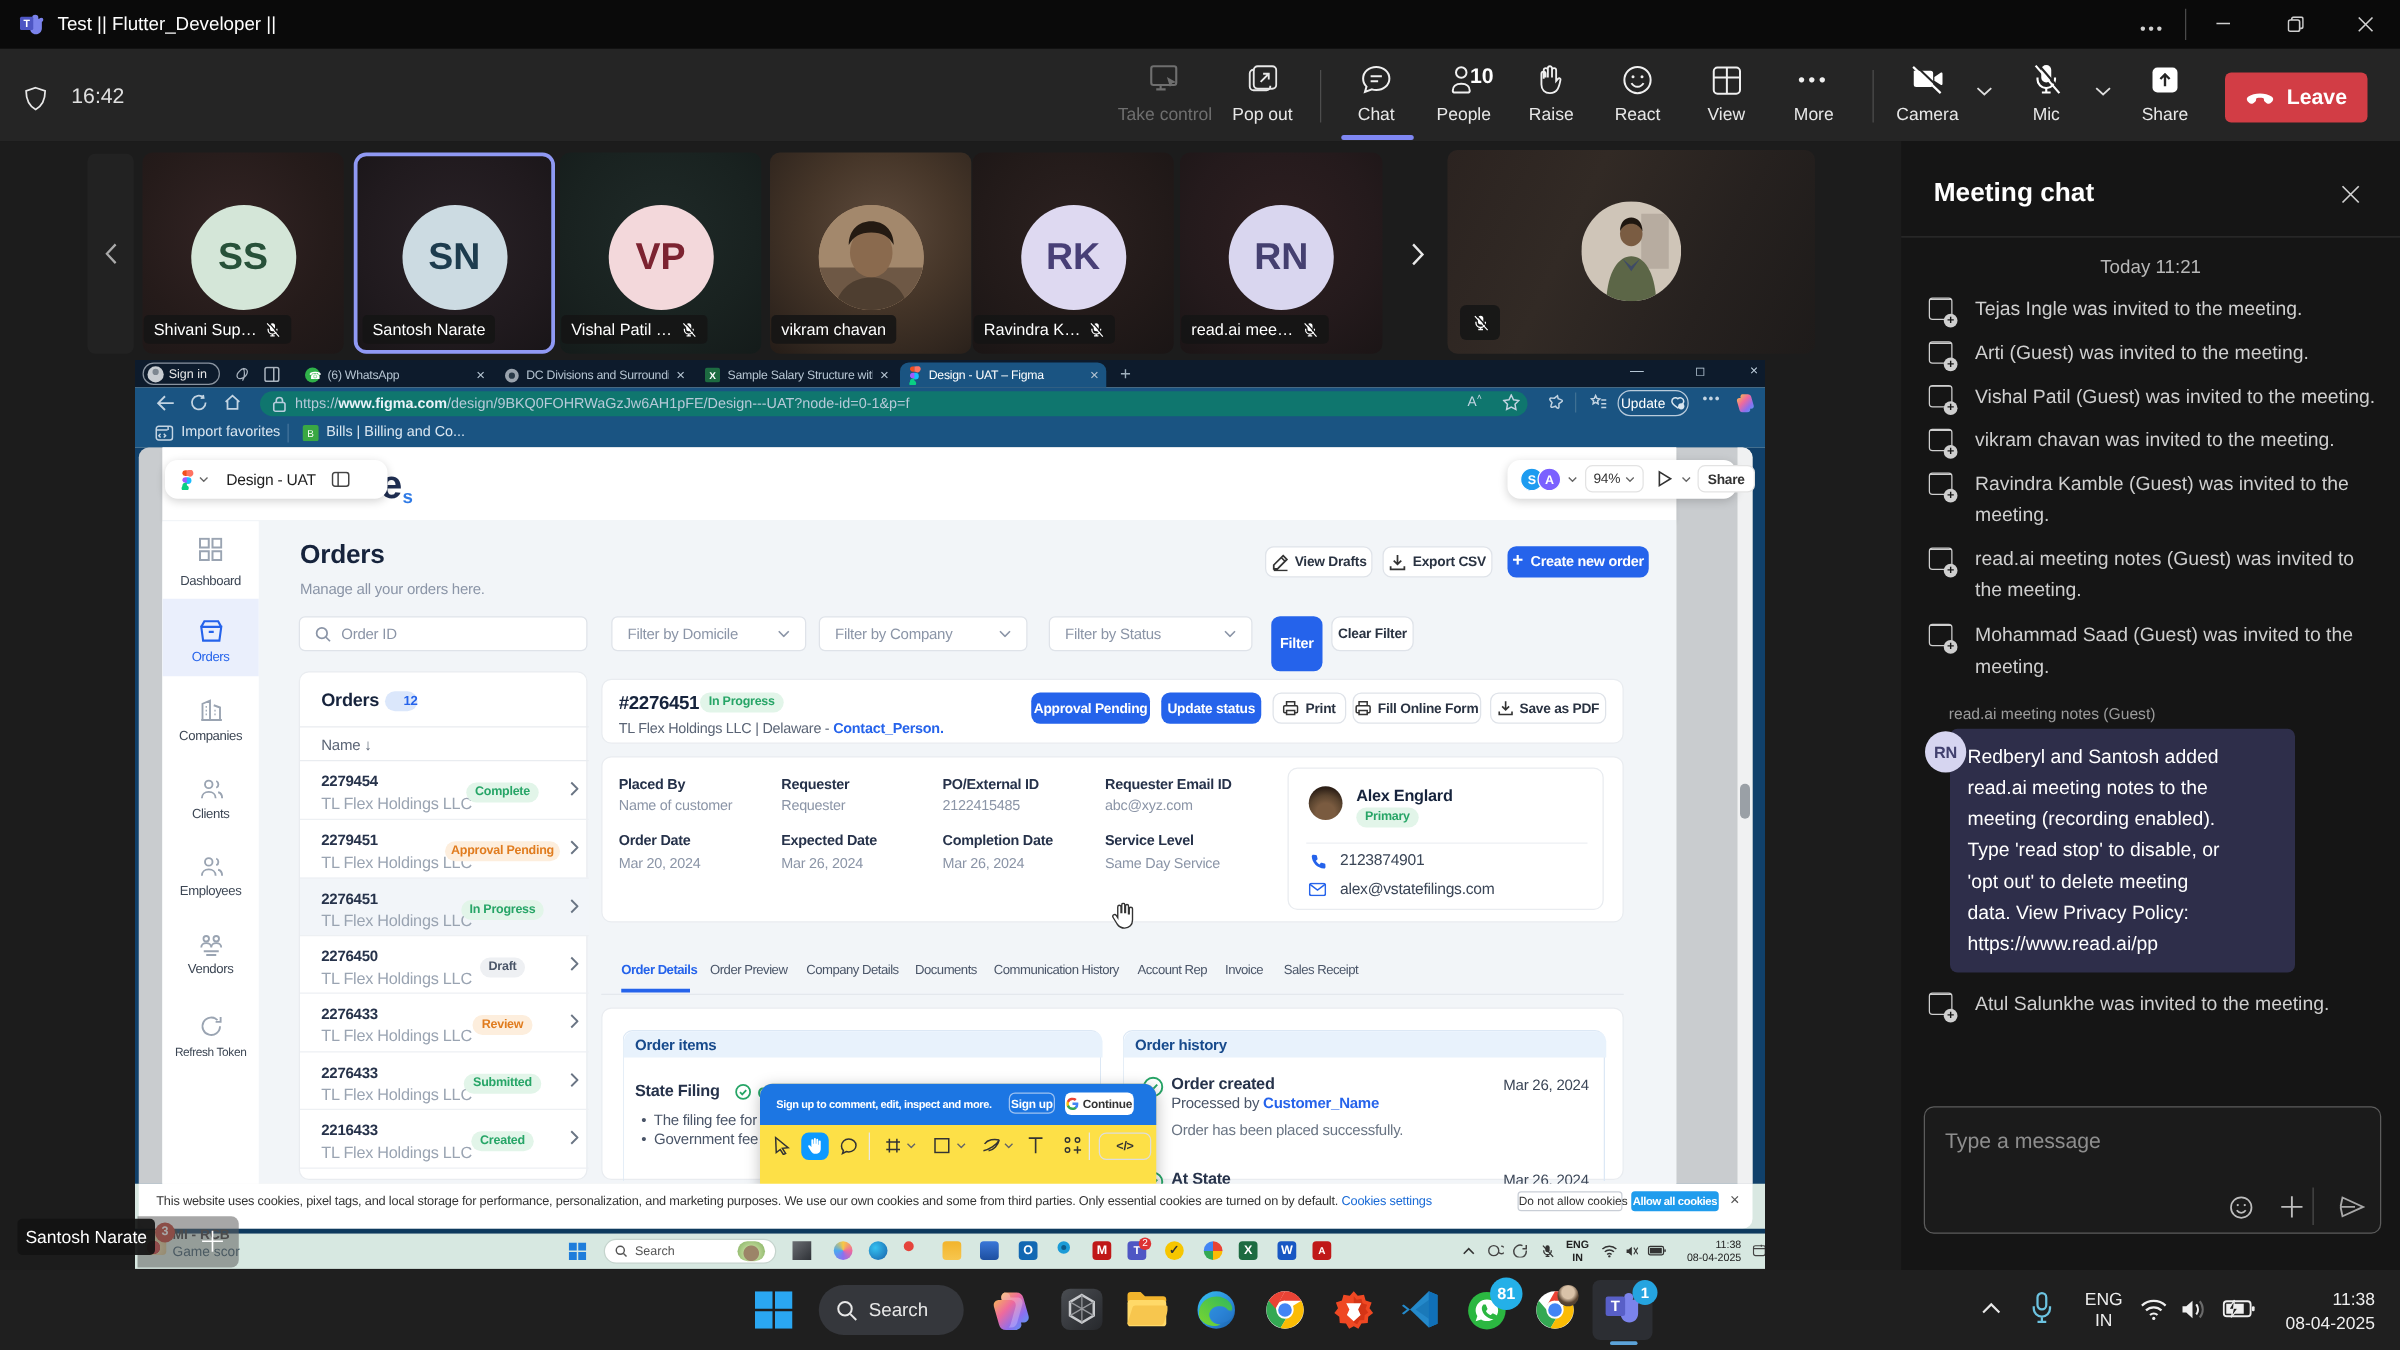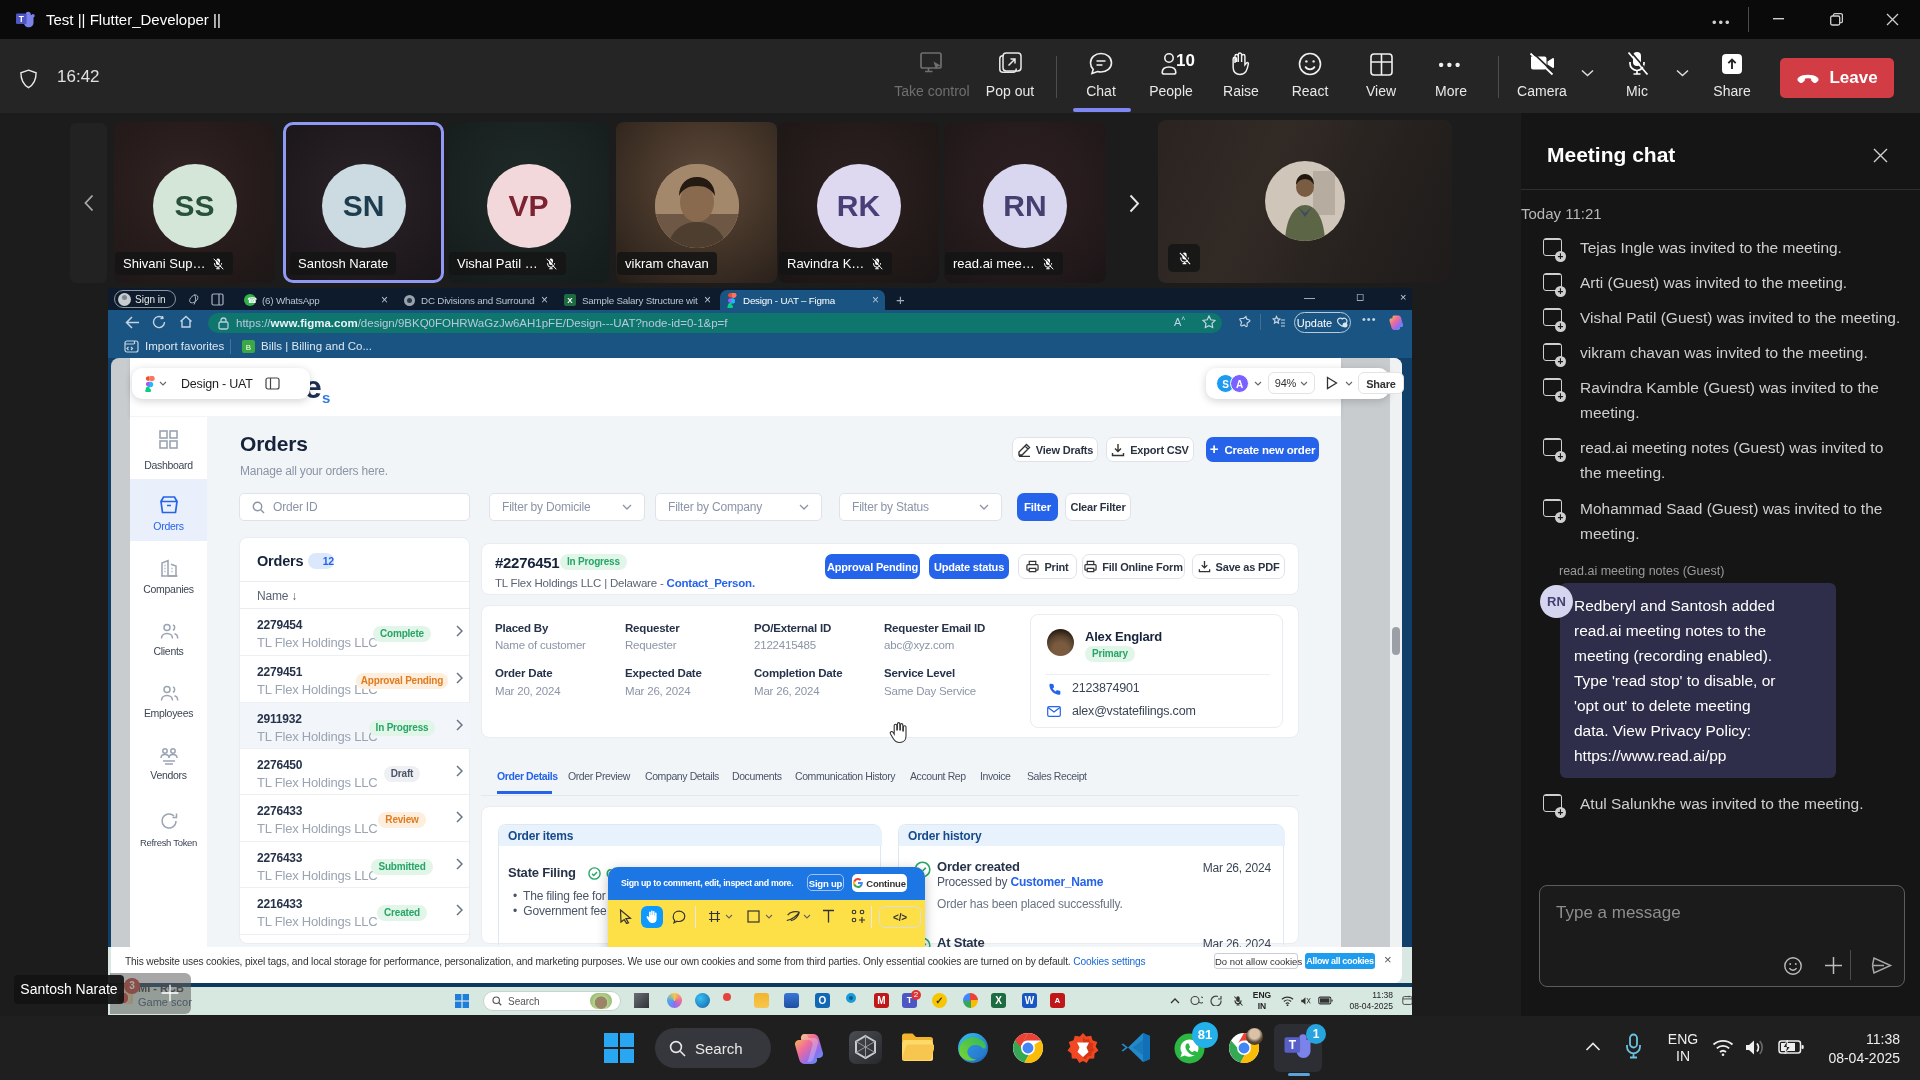--- a/index.html
+++ b/index.html
@@ -488,21 +488,21 @@
           <svg width="10" height="6" viewBox="0 0 10 6" fill="none" stroke="#8b95a7" stroke-width="1.3">
             <path d="M1 1l4 4 4-4"></path>
           </svg>
         </div>
       <div class="fbox" style="left:731px;width:163px;justify-content:space-between">
           <span>Filter by Status</span>
           <svg width="10" height="6" viewBox="0 0 10 6" fill="none" stroke="#8b95a7" stroke-width="1.3">
             <path d="M1 1l4 4 4-4"></path>
           </svg>
         </div>
-      <div class="abs bbtn" style="left:909px;top:135px;width:41px;height:28px;font-size:11.5px">Filter</div>
+      <div class="abs bbtn" style="left:909px;top:135px;width:41px;height:44px;font-size:11.5px">Filter</div>
       <div class="wbtn2" style="left:957px;top:135px;width:66px;height:28px">Clear Filter</div>
 
       <div class="abs card" style="left:131px;top:179px;width:231px;height:407px">
         <div class="abs" style="left:17px;top:15px;font-size:14.5px;font-weight:bold;color:#16233c">Orders</div>
         <div class="abs" style="left:68px;top:15px;width:26px;height:16px;background:#dbe7fb;border-radius:8px;color:#2563eb;font-size:10.5px;font-weight:bold;text-align:right;line-height:16px">12</div>
         <div class="abs" style="left:0;top:43px;width:231px;height:1px;background:#e9ecf0"></div>
         <div class="abs" style="left:17px;top:51px;font-size:12px;color:#5a6475">Name <span style="font-size:12px">↓</span></div>
         <div class="abs" style="left:0;top:70px;width:231px;height:1px;background:#e9ecf0"></div>
         <div class="orow" style="top:71px">
             <div class="onum">2279454</div>
@@ -514,21 +514,21 @@
           </div>
         <div class="orow" style="top:117px;border-top:1px solid #edf0f3">
             <div class="onum">2279451</div>
             <div class="ocomp">TL Flex Holdings LLC</div>
             <div class="obdg"><span class="pill porange" style="padding:0 5px">Approval Pending</span></div>
             <svg class="ochv" width="7" height="12" viewBox="0 0 7 12" fill="none" stroke="#6a7584" stroke-width="1.5">
               <path d="M1 1l5 5-5 5"></path>
             </svg>
           </div>
         <div class="orow" style="top:164px;border-top:1px solid #edf0f3;background:#f2f5f9">
-            <div class="onum">2911932</div>
+            <div class="onum">2276451</div>
             <div class="ocomp">TL Flex Holdings LLC</div>
             <div class="obdg"><span class="pill pgreen">In Progress</span></div>
             <svg class="ochv" width="7" height="12" viewBox="0 0 7 12" fill="none" stroke="#6a7584" stroke-width="1.5">
               <path d="M1 1l5 5-5 5"></path>
             </svg>
           </div>
         <div class="orow" style="top:210px;border-top:1px solid #edf0f3">
             <div class="onum">2276450</div>
             <div class="ocomp">TL Flex Holdings LLC</div>
             <div class="obdg"><span class="pill pgray">Draft</span></div>
@@ -864,21 +864,21 @@
   <svg class="abs" style="left:160px;top:983px" width="20" height="20" viewBox="0 0 24 24" stroke="#fff" stroke-width="1.6">
       <path d="M12 2v20M2 12h20"></path>
     </svg>
   <div class="abs" style="left:14px;top:975px;width:110px;height:29px;background:rgba(18,18,18,.92);border-radius:4px;color:#fff;font-size:14px;text-align:center;line-height:29px">Santosh Narate</div>
   <div id="chat" class="abs">
     <div class="abs" style="left:26px;top:30px;font-size:21px;font-weight:bold;color:#fff">Meeting chat</div>
     <svg class="abs" style="left:352px;top:35px" width="15" height="15" viewBox="0 0 15 15" stroke="#d0d0d0" stroke-width="1.4">
         <path d="M1 1l13 13M14 1L1 14"></path>
       </svg>
     <div class="abs" style="left:0;top:76px;width:399px;height:1px;background:#2e2e2e"></div>
-    <div class="abs" style="left:0;top:92px;width:399px;color:#b8b8b8;font-size:15px">Today 11:21</div>
+    <div class="abs" style="left:0;top:92px;width:399px;text-align:center;color:#b8b8b8;font-size:15px">Today 11:21</div>
     <div class="cmsg" style="top:125px">
         <span class="cico"></span>
         <span>Tejas Ingle was invited to the meeting.</span>
       </div>
     <div class="cmsg" style="top:160px">
         <span class="cico"></span>
         <span>Arti (Guest) was invited to the meeting.</span>
       </div>
     <div class="cmsg" style="top:195px">
         <span class="cico"></span>

